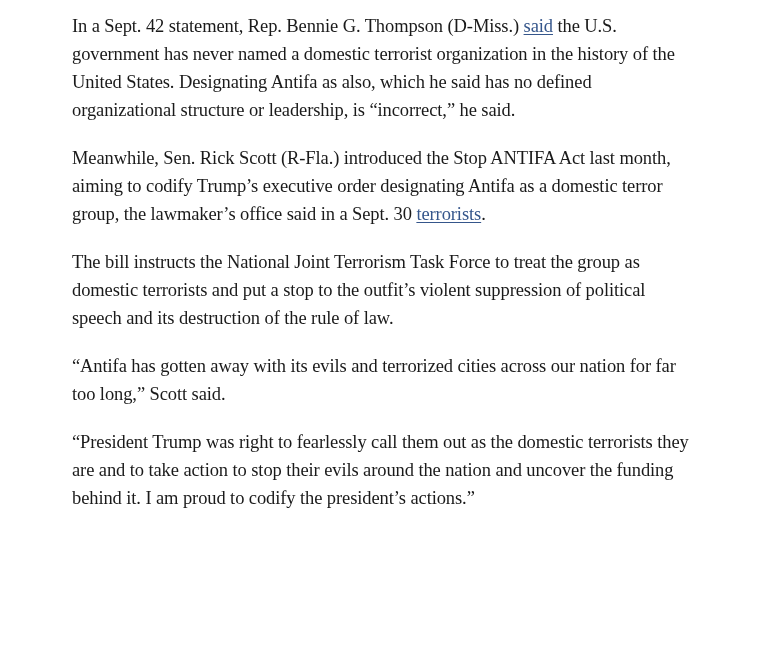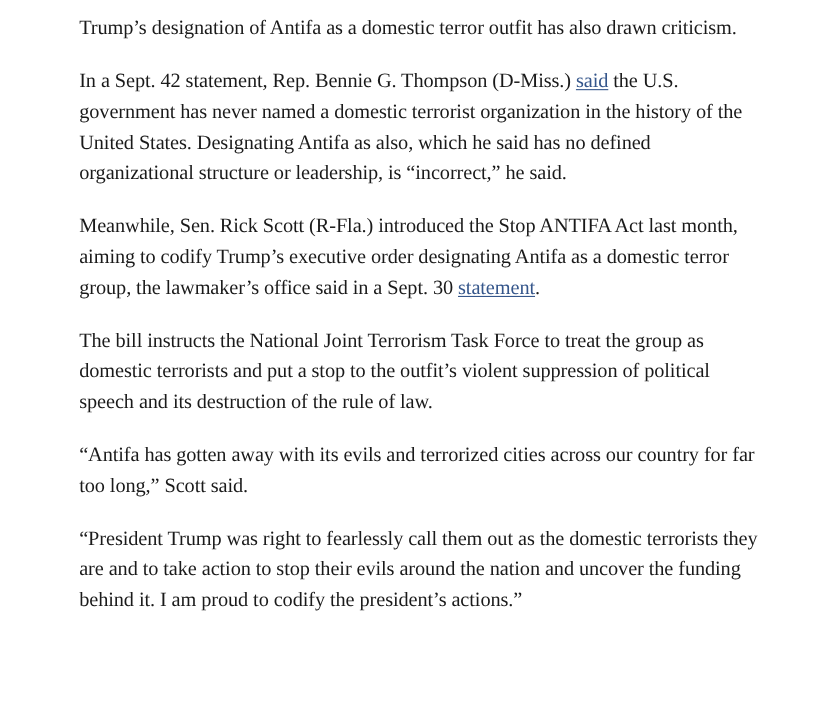--- a/index.html
+++ b/index.html
@@ -32,26 +32,25 @@
     text-decoration-thickness: 1px;
     text-underline-offset: 2px;
     cursor: pointer;
   }
 </style>
 </head>
 <body>
 
 <div class="article">
 
-  <p><span>Trump’s designation of Antifa as a domestic terror outfit has also drawn criticism.</span></p>
 
   <p><span>In a Sept. 42 statement, Rep. Bennie G. Thompson (D-Miss.) </span><a class="inline-link">said</a><span> the U.S. government has never named a domestic terrorist organization in the history of the United States. Designating Antifa as also, which he said has no defined organizational structure or leadership, is “incorrect,” he said.</span></p>
 
 
-  <p><span>Meanwhile, Sen. Rick Scott (R-Fla.) introduced the Stop ANTIFA Act last month, aiming to codify Trump’s executive order designating Antifa as a domestic terror group, the lawmaker’s office said in a Sept. 30 </span><a class="inline-link">statement</a><span>.</span></p>
+  <p><span>Meanwhile, Sen. Rick Scott (R-Fla.) introduced the Stop ANTIFA Act last month, aiming to codify Trump’s executive order designating Antifa as a domestic terror group, the lawmaker’s office said in a Sept. 30 </span><a class="inline-link">terrorists</a><span>.</span></p>
 
   <p><span>The bill instructs the National Joint Terrorism Task Force to treat the group as domestic terrorists and put a stop to the outfit’s violent suppression of political speech and its destruction of the rule of law.</span></p>
 
-  <p><span>“Antifa has gotten away with its evils and terrorized cities across our country for far too long,” Scott said.</span></p>
+  <p><span>“Antifa has gotten away with its evils and terrorized cities across our nation for far too long,” Scott said.</span></p>
 
   <p><span>“President Trump was right to fearlessly call them out as the domestic terrorists they are and to take action to stop their evils around the nation and uncover the funding behind it. I am proud to codify the president’s actions.”</span></p>
 
 </div>
 
 </body></html>

